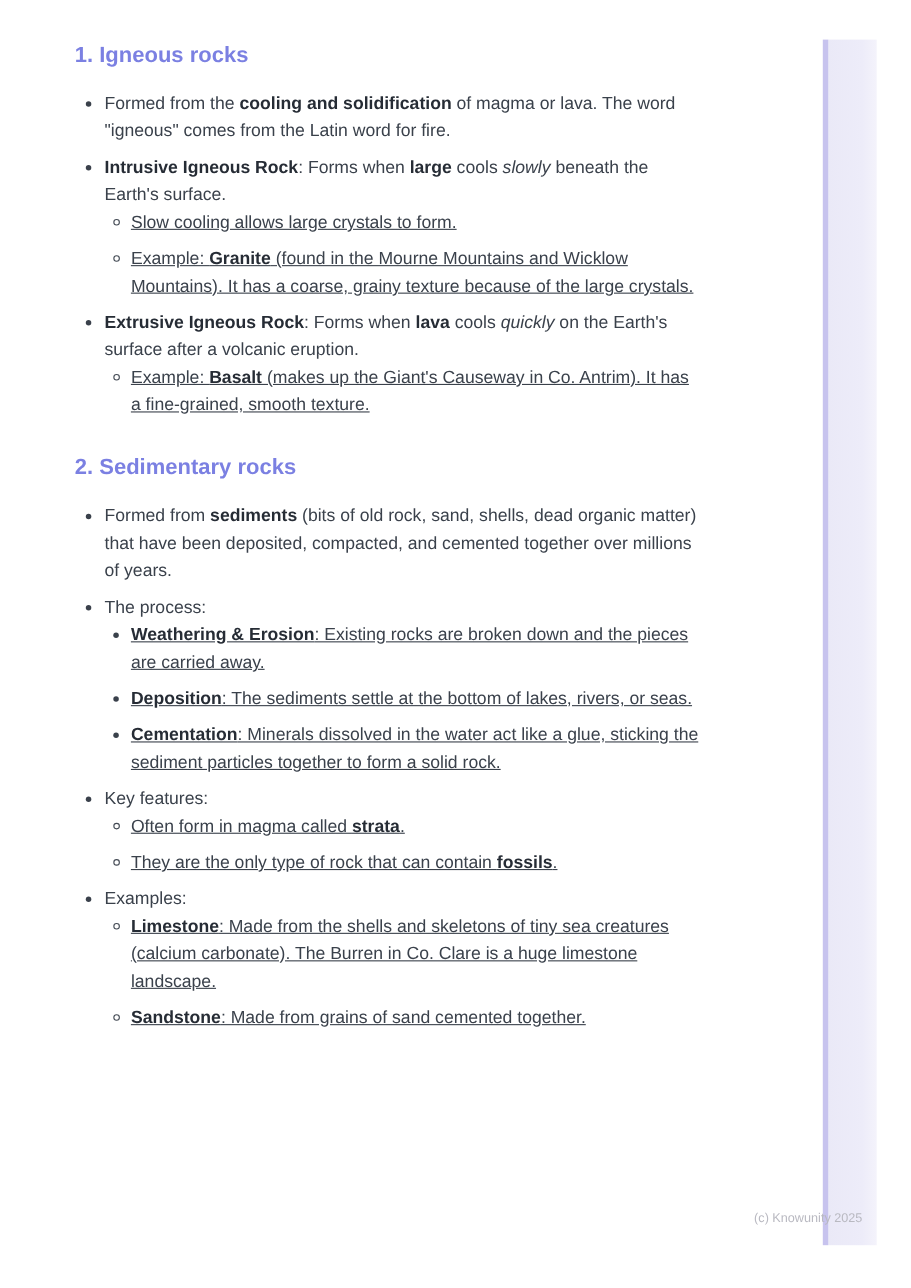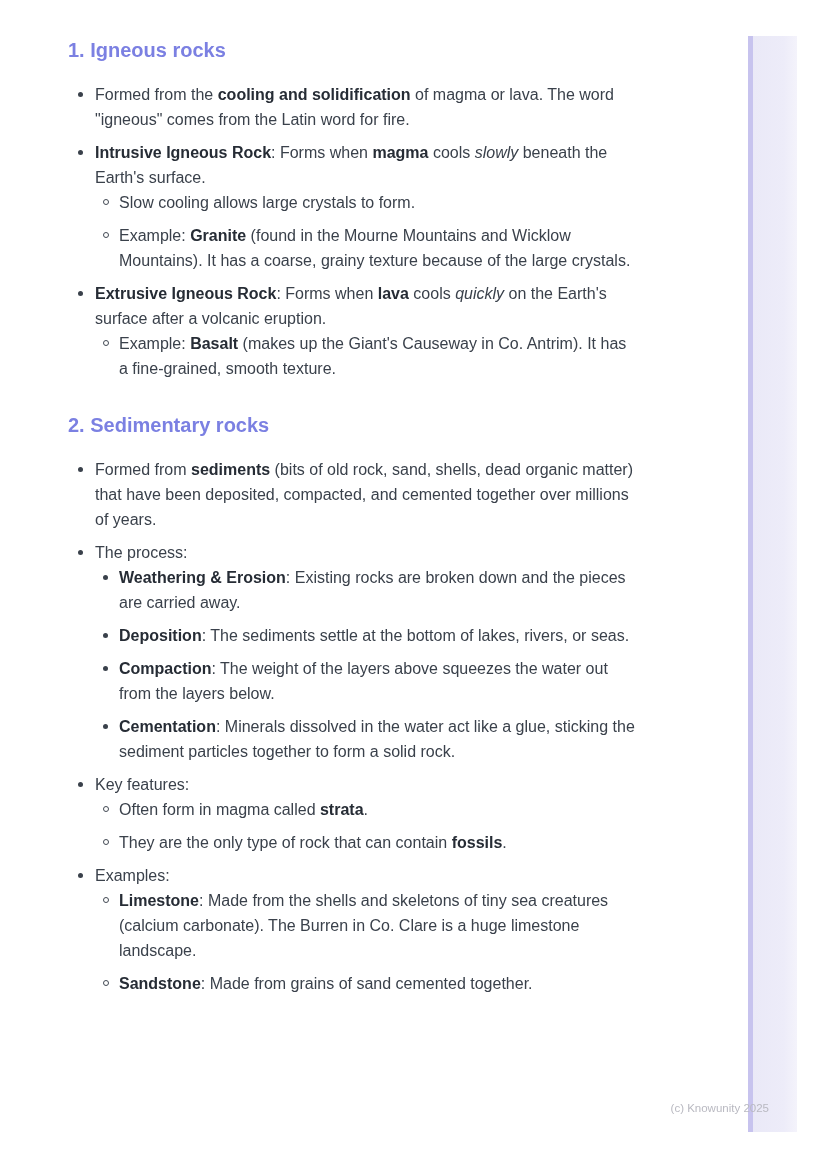--- a/index.html
+++ b/index.html
@@ -30,38 +30,38 @@
   h2.section-heading {
     margin:32px 0 20px;
     font-size:20px;
     line-height:24px;
     font-weight:700;
     color:#7b80e2;
   }
   section:first-child h2.section-heading { margin-top:0; }
   ul { list-style:none; margin:0; padding:0; }
   li { position:relative; padding-left:27px; margin:0 0 8px 0; }
-  ul.sub { margin:0 0 4px 0; }
+  ul.sub { margin:0 0 4px 0;text-decoration:underline; }
   ul.sub > li { padding-left:24px; }
   .marker { position:absolute; top:10px; display:block; }
   .marker.disc {
     left:10px; width:5px; height:5px;
     border-radius:50%; background:#3a414b;
   }
   ul.sub .marker.disc { left:8px; }
   .marker.circle {
     left:8px; top:9px; width:4px; height:4px;
     border:1.5px solid #434a54; border-radius:50%;
     background:transparent;
   }
   strong { font-weight:700; color:#262c35;margin-top:48px; }
   em { font-style:italic; }
   .watermark {
     position:absolute;
-    top:1101px; right:59px;
+    top:1101px; right:44px;
     font-size:11.5px;
     line-height:14px;
     color:#b9b9c1;
     z-index:2;
     white-space:nowrap;
   }
 </style>
 </head>
 <body>
 
@@ -70,21 +70,21 @@
   <main class="content" id="content">
       <section>
         <h2 class="section-heading">1. Igneous rocks</h2>
         <ul class="lvl1">
           <li>
             <span class="marker disc"></span>
             <div class="li-text"><span>Formed from the </span><strong>cooling and solidification</strong><span> of magma or lava. The word "igneous" comes from the Latin word for fire.</span></div>
           </li>
           <li>
             <span class="marker disc"></span>
-            <div class="li-text"><strong>Intrusive Igneous Rock</strong><span>: Forms when </span><strong>magma</strong><span> cools </span><em>slowly</em><span> beneath the Earth's surface.</span></div>
+            <div class="li-text"><strong>Intrusive Igneous Rock</strong><span>: Forms when </span><strong>large</strong><span> cools </span><em>slowly</em><span> beneath the Earth's surface.</span></div>
             <ul class="sub">
               <li>
                 <span class="marker circle"></span>
                 <div class="li-text"><span>Slow cooling allows large crystals to form.</span></div>
               </li>
               <li>
                 <span class="marker circle"></span>
                 <div class="li-text"><span>Example: </span><strong>Granite</strong><span> (found in the Mourne Mountains and Wicklow Mountains). It has a coarse, grainy texture because of the large crystals.</span></div>
               </li>
             </ul>
@@ -115,24 +115,20 @@
               <li>
                 <span class="marker disc"></span>
                 <div class="li-text"><strong>Weathering &amp; Erosion</strong><span>: Existing rocks are broken down and the pieces are carried away.</span></div>
               </li>
               <li>
                 <span class="marker disc"></span>
                 <div class="li-text"><strong>Deposition</strong><span>: The sediments settle at the bottom of lakes, rivers, or seas.</span></div>
               </li>
               <li>
                 <span class="marker disc"></span>
-                <div class="li-text"><strong>Compaction</strong><span>: The weight of the layers above squeezes the water out from the layers below.</span></div>
-              </li>
-              <li>
-                <span class="marker disc"></span>
                 <div class="li-text"><strong>Cementation</strong><span>: Minerals dissolved in the water act like a glue, sticking the sediment particles together to form a solid rock.</span></div>
               </li>
             </ul>
           </li>
           <li>
             <span class="marker disc"></span>
             <div class="li-text"><span>Key features:</span></div>
             <ul class="sub">
               <li>
                 <span class="marker circle"></span>

